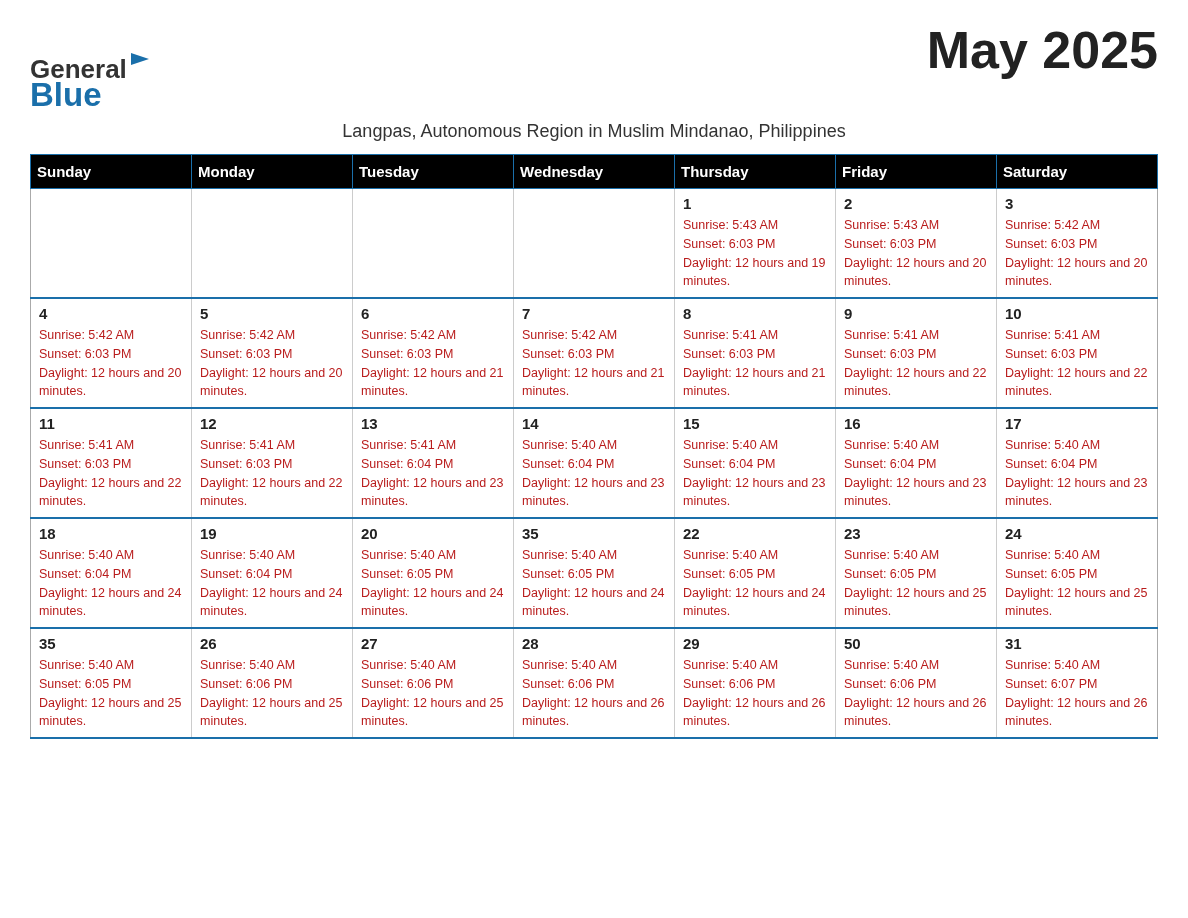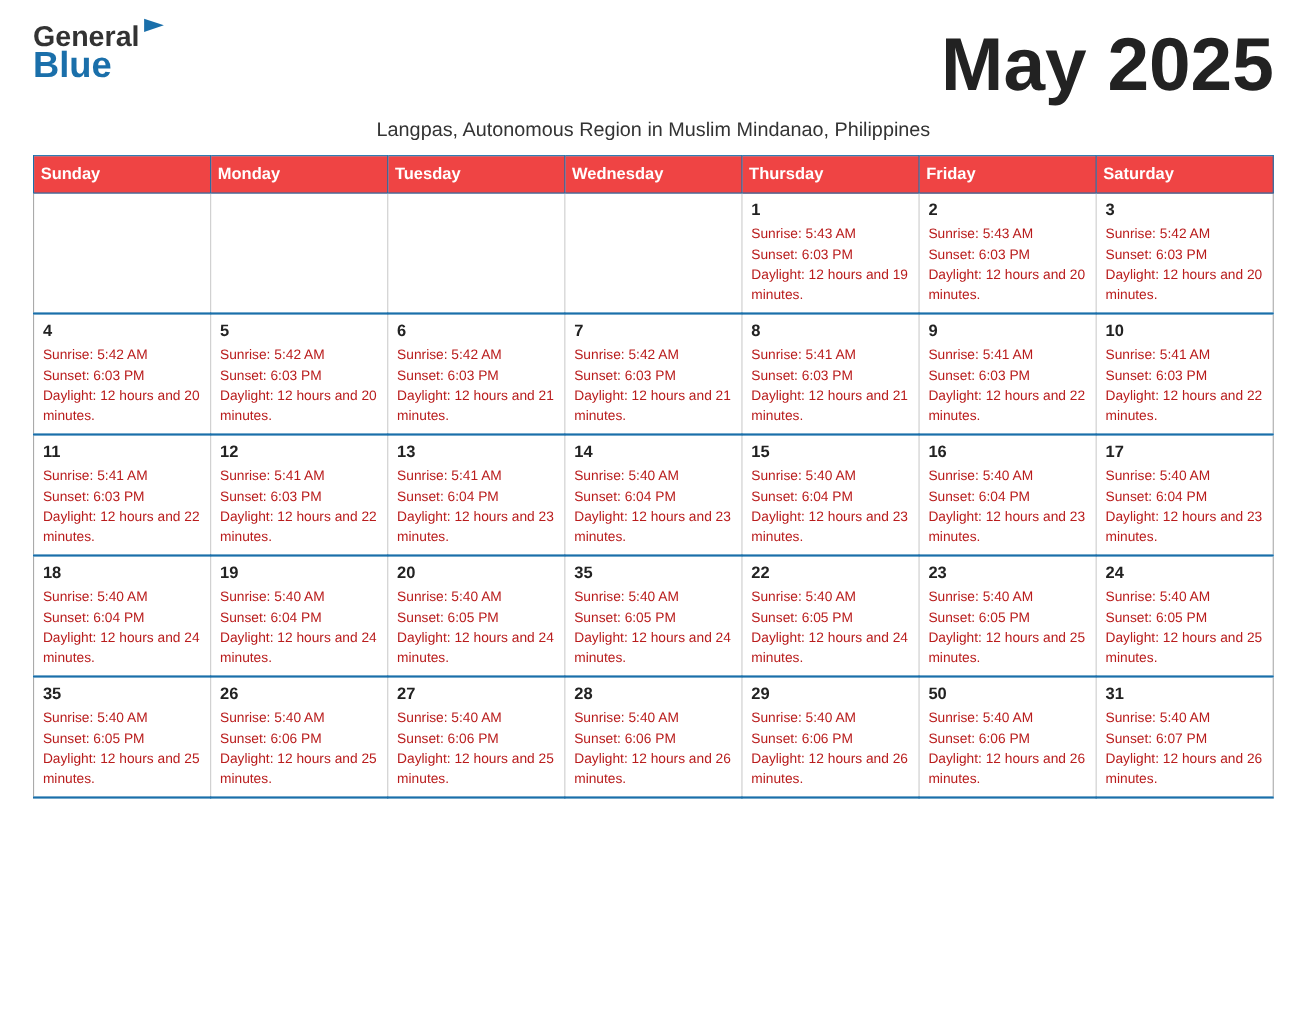--- a/index.html
+++ b/index.html
@@ -31,40 +31,40 @@
       font-weight: bold;
       color: #1a6faa;
     }
     .logo-icon {
       width: 22px;
       height: 22px;
       margin-left: 2px;
       margin-top: -8px;
     }
     .month-title {
-      font-size: 68px;
+      font-size: 52px;
       font-weight: bold;
       color: #222;
       text-align: right;
       margin-left: 13px;
     }
     .subtitle {
       text-align: center;
       font-size: 18px;
       color: #333;
       margin-bottom: 12px;
       font-weight: normal;
     }
     .calendar {
       width: 100%;
       border-collapse: collapse;
       border: 1px solid #aaa;
     }
     .calendar thead tr {
-      background-color: #ef4444;
+      background-color: #000000;
     }
     .calendar thead th {
       color: #fff;
       font-size: 15px;
       font-weight: bold;
       padding: 8px 6px;
       text-align: left;
       border: 1px solid #1a6faa;
       width: calc(100% / 7);
     }
@@ -99,21 +99,21 @@
       background: #fff;
     }
   </style>
 </head>
 <body>
 
 <div class="header">
   <div class="logo">
     <div style="display:flex;align-items:center;">
       <div style="display:flex;flex-direction:column;line-height:1;">
-        <div style="display:flex;align-items:center;">
+        <div style="display:flex;align-items:center;margin-top:36px;">
           <span class="logo-text-general">General</span>
           <svg class="logo-icon" viewBox="0 0 22 22" xmlns="http://www.w3.org/2000/svg" style="margin-left:2px;margin-top:-14px;">
             <polygon points="2,2 20,8 2,14" fill="#1a6faa"></polygon>
           </svg>
         </div>
         <span class="logo-text-blue" style="margin-top:-4px;">Blue</span>
       </div>
     </div>
   </div>
   <div class="month-title">May 2025</div>

